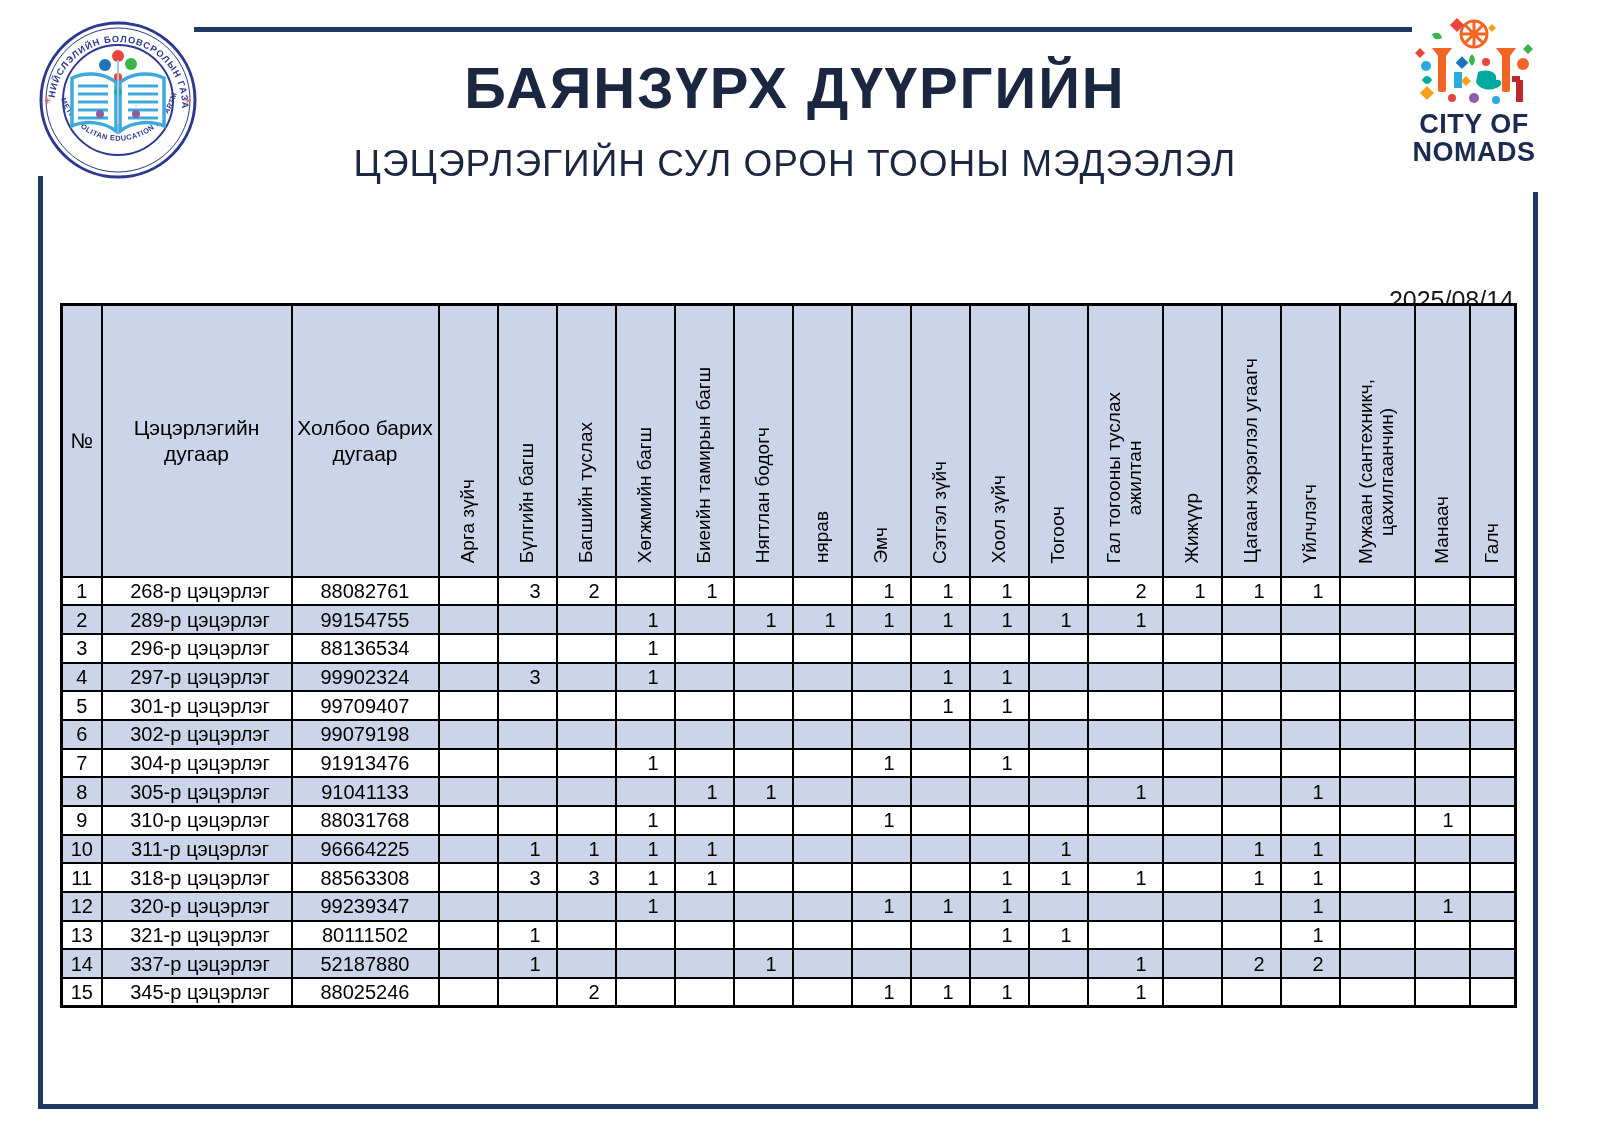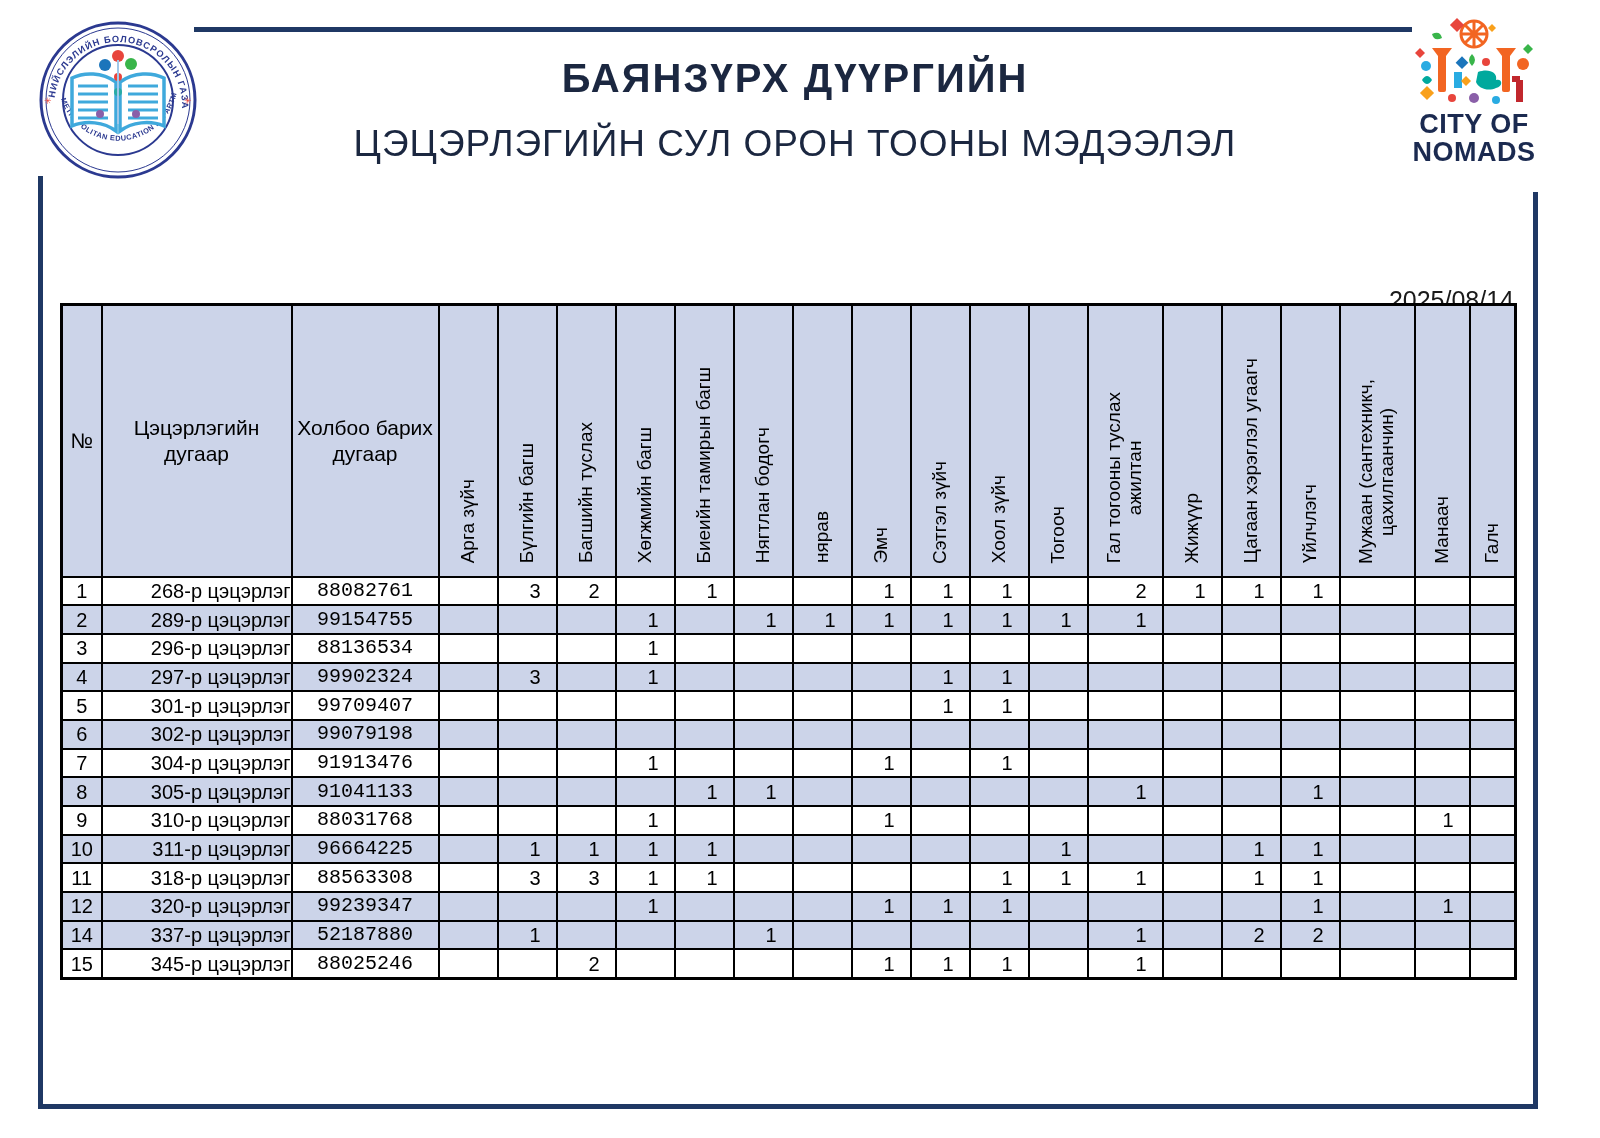--- a/index.html
+++ b/index.html
@@ -13,21 +13,21 @@
     border:5px solid #1f3864;box-sizing:border-box;z-index:1;
   }
   .mask{position:absolute;background:#ffffff;z-index:2;}
   .mask-tl{left:0;top:0;width:194px;height:176px;}
   .mask-tr{left:1412px;top:0;width:188px;height:192px;}
   
   .title-wrap{
     position:absolute;left:180px;top:56px;width:1230px;text-align:center;z-index:3;
   }
   .title-main{
-    font-size:40px;font-weight:bold;color:#1b2740;letter-spacing:2px;line-height:1.1;
+    font-size:58px;font-weight:bold;color:#1b2740;letter-spacing:2px;line-height:1.1;
   }
   .title-sub{
     font-size:37px;font-weight:400;color:#1b2740;letter-spacing:1px;margin-top:23px;
   }
   .date-line{
     position:absolute;right:86px;top:246px;font-size:25px;color:#1a1a1a;z-index:3;margin-top:40px;
   }
   
   .logo-left{position:absolute;left:38px;top:20px;width:160px;height:160px;z-index:4;}
   .logo-right{position:absolute;left:1404px;top:14px;width:140px;text-align:center;z-index:4;}
@@ -45,22 +45,22 @@
   thead th{background:#ccd4e9;font-weight:400;}
   th.hfix{vertical-align:middle;text-align:center;font-size:21px;line-height:1.25;padding:2px;}
   th.rot{vertical-align:bottom;text-align:center;padding:4px 1px 8px;height:272px;}
   th.rot .v{
     display:inline-block;writing-mode:vertical-rl;transform:rotate(180deg);
     white-space:pre-line;font-size:19px;line-height:1.08;
   }
   tbody td{height:28.7px;font-size:20px;line-height:1;padding:0;}
   tbody tr.stripe td{background:#ccd4e9;}
   td.c-no{text-align:center;}
-  td.c-name{text-align:right;padding-left:7px;margin-left:16px;}
-  td.c-phone{text-align:center;font-family:Liberation Mono, monospace;}
+  td.c-name{text-align:center;padding-left:7px;margin-left:16px;}
+  td.c-phone{text-align:center;}
   td.c-val{text-align:right;padding-right:15px;}
 </style>
 </head>
 <body>
 
 <div class="frame"></div>
 <div class="mask mask-tl"></div>
 <div class="mask mask-tr"></div>
 
 <div class="logo-left">
@@ -467,20 +467,43 @@
           <td class="c-val">1</td>
           <td class="c-val"></td>
           <td class="c-val"></td>
           <td class="c-val"></td>
           <td class="c-val"></td>
           <td class="c-val">1</td>
           <td class="c-val"></td>
           <td class="c-val">1</td>
           <td class="c-val"></td>
         </tr>
+        <tr>
+          <td class="c-no">13</td>
+          <td class="c-name">321-р цэцэрлэг</td>
+          <td class="c-phone">80111502</td>
+          <td class="c-val"></td>
+          <td class="c-val">1</td>
+          <td class="c-val"></td>
+          <td class="c-val"></td>
+          <td class="c-val"></td>
+          <td class="c-val"></td>
+          <td class="c-val"></td>
+          <td class="c-val"></td>
+          <td class="c-val"></td>
+          <td class="c-val">1</td>
+          <td class="c-val">1</td>
+          <td class="c-val"></td>
+          <td class="c-val"></td>
+          <td class="c-val"></td>
+          <td class="c-val">1</td>
+          <td class="c-val"></td>
+          <td class="c-val"></td>
+          <td class="c-val"></td>
+        </tr>
         <tr class="stripe">
           <td class="c-no">14</td>
           <td class="c-name">337-р цэцэрлэг</td>
           <td class="c-phone">52187880</td>
           <td class="c-val"></td>
           <td class="c-val">1</td>
           <td class="c-val"></td>
           <td class="c-val"></td>
           <td class="c-val"></td>
           <td class="c-val">1</td>

